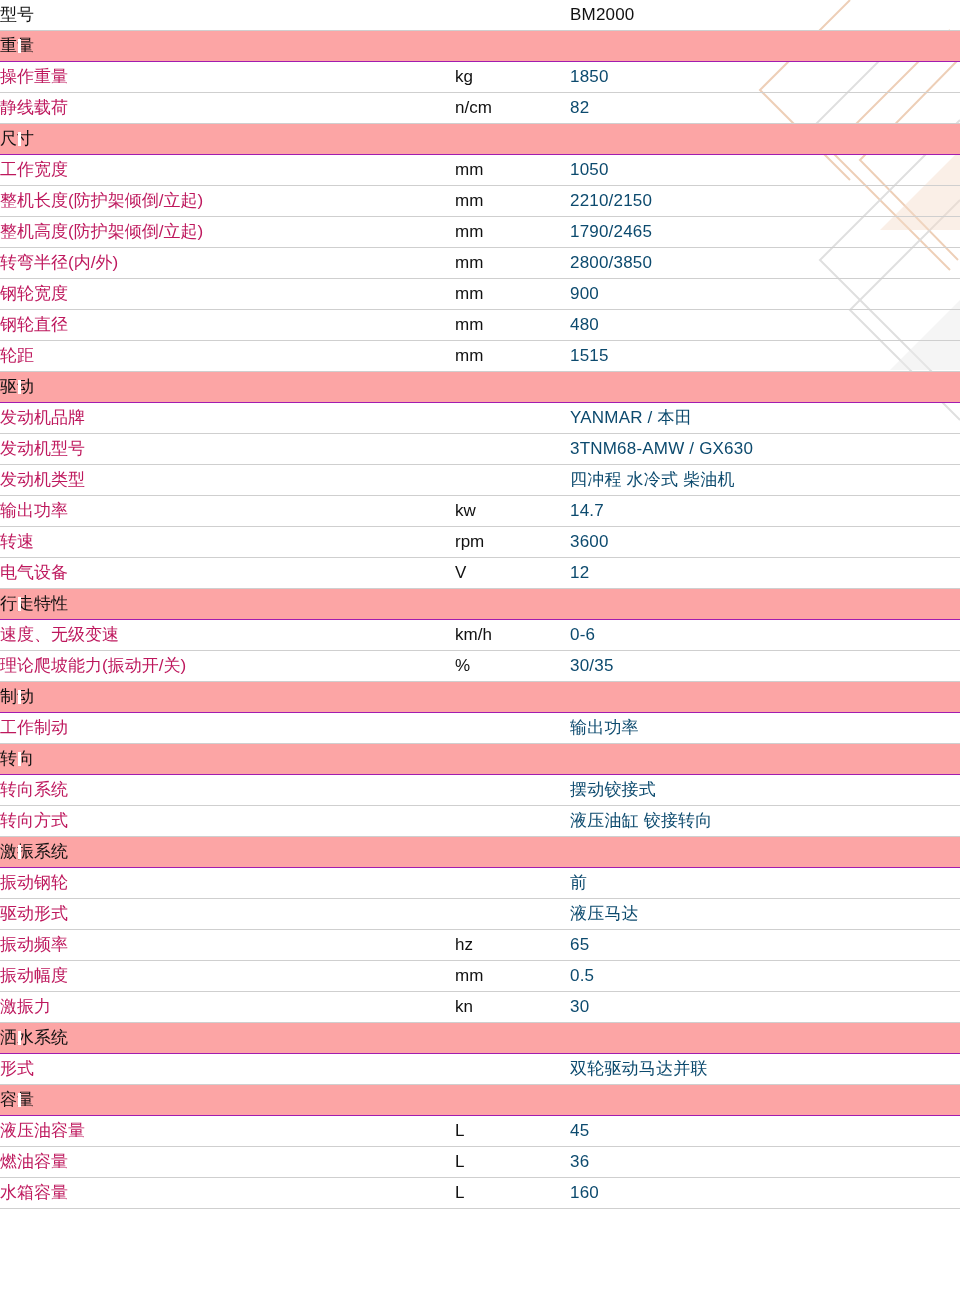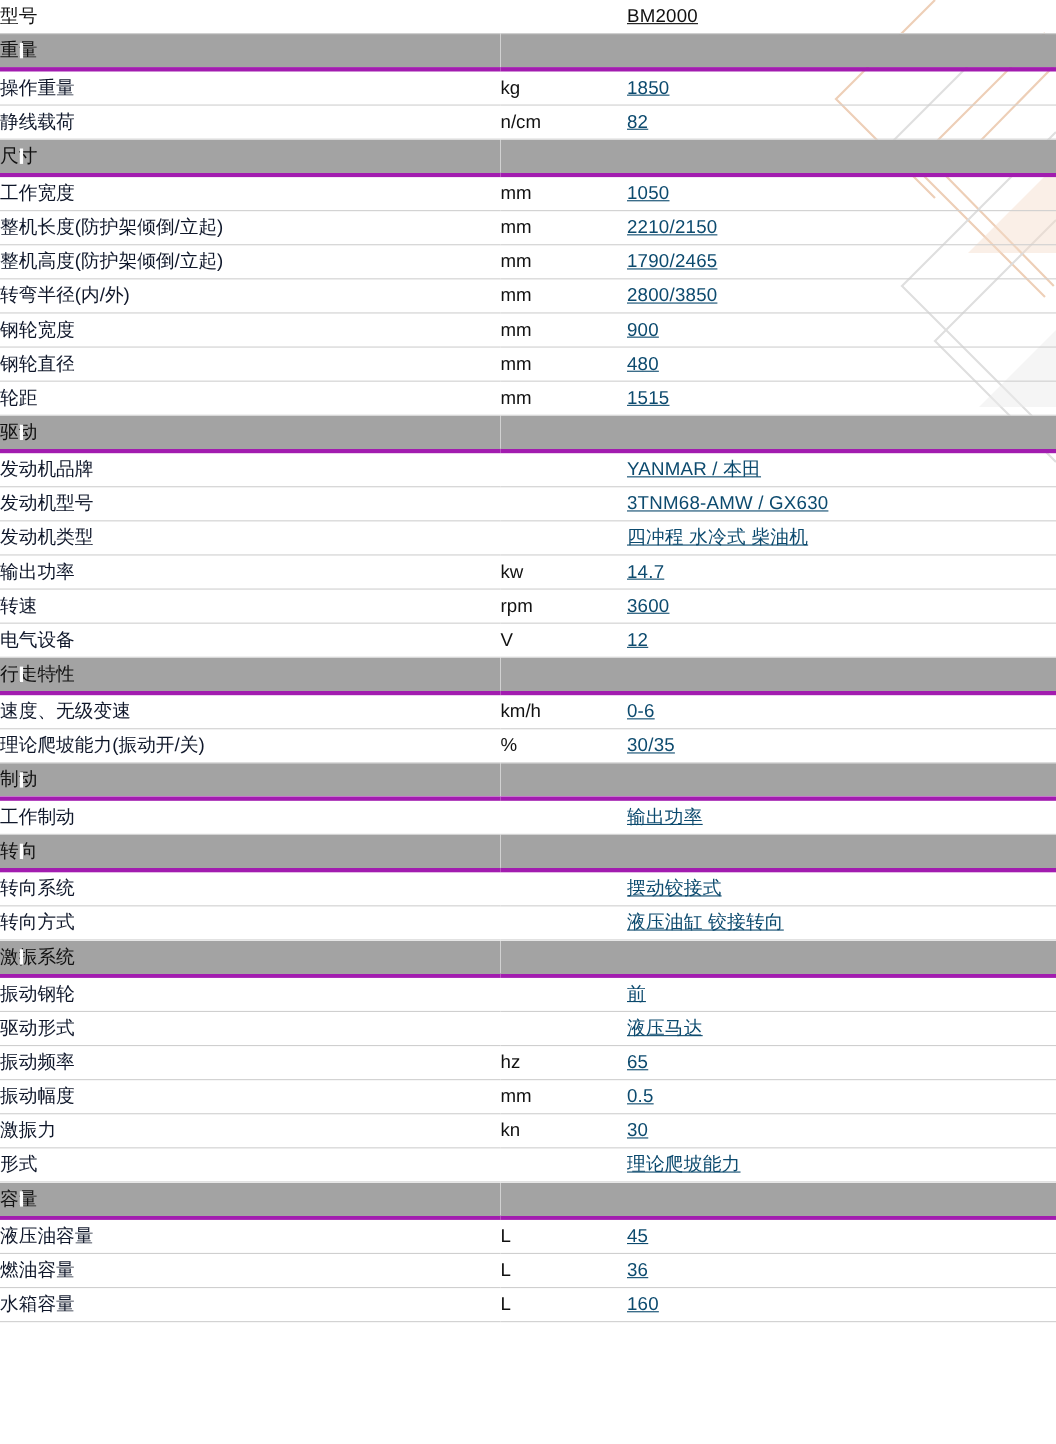--- a/index.html
+++ b/index.html
@@ -44,33 +44,33 @@
   }
   .col-name   { width: 455px; }
   .col-unit   { width: 115px; }
   .col-value  { width: 390px; }
 
   tr.row-data td {
     border-bottom: 1px solid #cfcfcf;
   }
   tr.row-data td.c-name {
     padding-left: 46px;
-    color: #0f172a;
+    color: #be185d;
   }
   tr.row-data td.c-unit {
     padding-left: 16px;
     color: #111;
   }
   tr.row-data td.c-value {
     padding-left: 14px;
     color: #0c4a6e;
   }
   tr.row-head td {
-    background: #a3a3a3;
-    border-bottom: 4px solid #a21caf;
+    background: #fca5a5;
+    border-bottom: 1px solid #a21caf;
     position: relative;
   }
   tr.row-head td.c-name {
     padding-left: 38px;
     font-weight: normal;
   }
   tr.row-head td.c-name::before {
     content: "";
     position: absolute;
     left: 18px;
@@ -84,21 +84,20 @@
     font-size: 17px;
   }
   tr.row-model td.c-name {
     padding-left: 38px;
   }
   tr.row-model td.c-value {
     padding-left: 14px;
   }
   .value-mono {
     letter-spacing: 0.2px;
-    text-decoration: underline;
   }
 </style>
 </head>
 <body>
 
 <svg id="bg-decor" viewBox="0 0 260 560" preserveAspectRatio="none">
   <g fill="none" stroke="#eccab0" stroke-width="2" opacity="0.9">
     <path d="M250 30 L130 150 L250 270"></path>
     <path d="M258 60 L160 160 L258 260"></path>
     <path d="M150 0 L60 90 L150 180"></path>
@@ -274,24 +273,28 @@
       <tr class="row-data">
         <td class="c-name">振动幅度</td>
         <td class="c-unit">mm</td>
         <td class="c-value value-mono">0.5</td>
       </tr>
       <tr class="row-data">
         <td class="c-name">激振力</td>
         <td class="c-unit">kn</td>
         <td class="c-value value-mono">30</td>
       </tr>
+      <tr class="row-head">
+        <td class="c-name">洒水系统</td>
+        <td class="c-unit" colspan="2"></td>
+      </tr>
       <tr class="row-data">
         <td class="c-name">形式</td>
         <td class="c-unit"></td>
-        <td class="c-value value-mono">理论爬坡能力</td>
+        <td class="c-value value-mono">双轮驱动马达并联</td>
       </tr>
       <tr class="row-head">
         <td class="c-name">容量</td>
         <td class="c-unit" colspan="2"></td>
       </tr>
       <tr class="row-data">
         <td class="c-name">液压油容量</td>
         <td class="c-unit">L</td>
         <td class="c-value value-mono">45</td>
       </tr>

